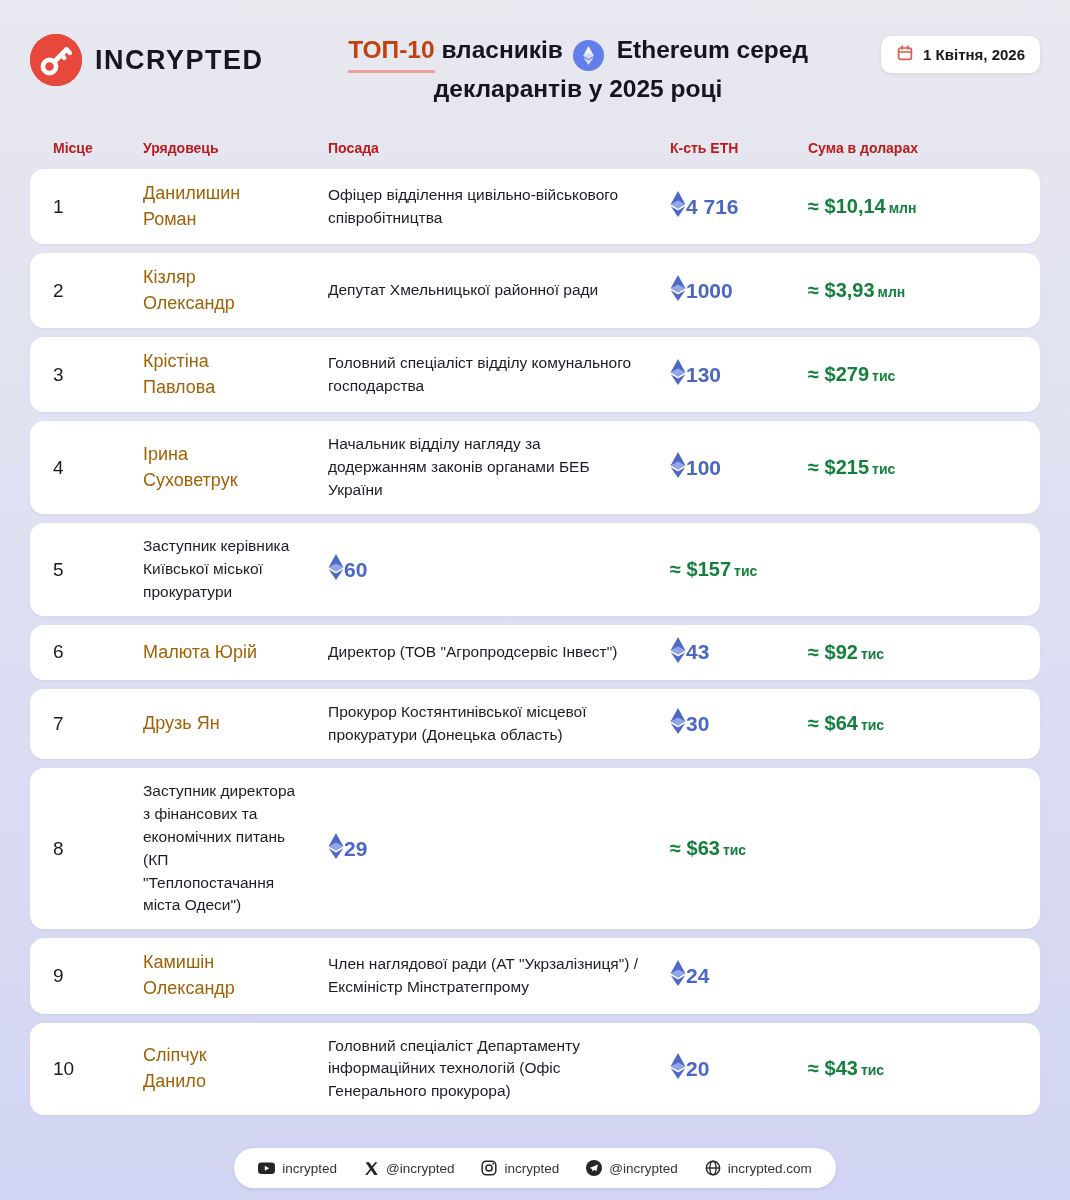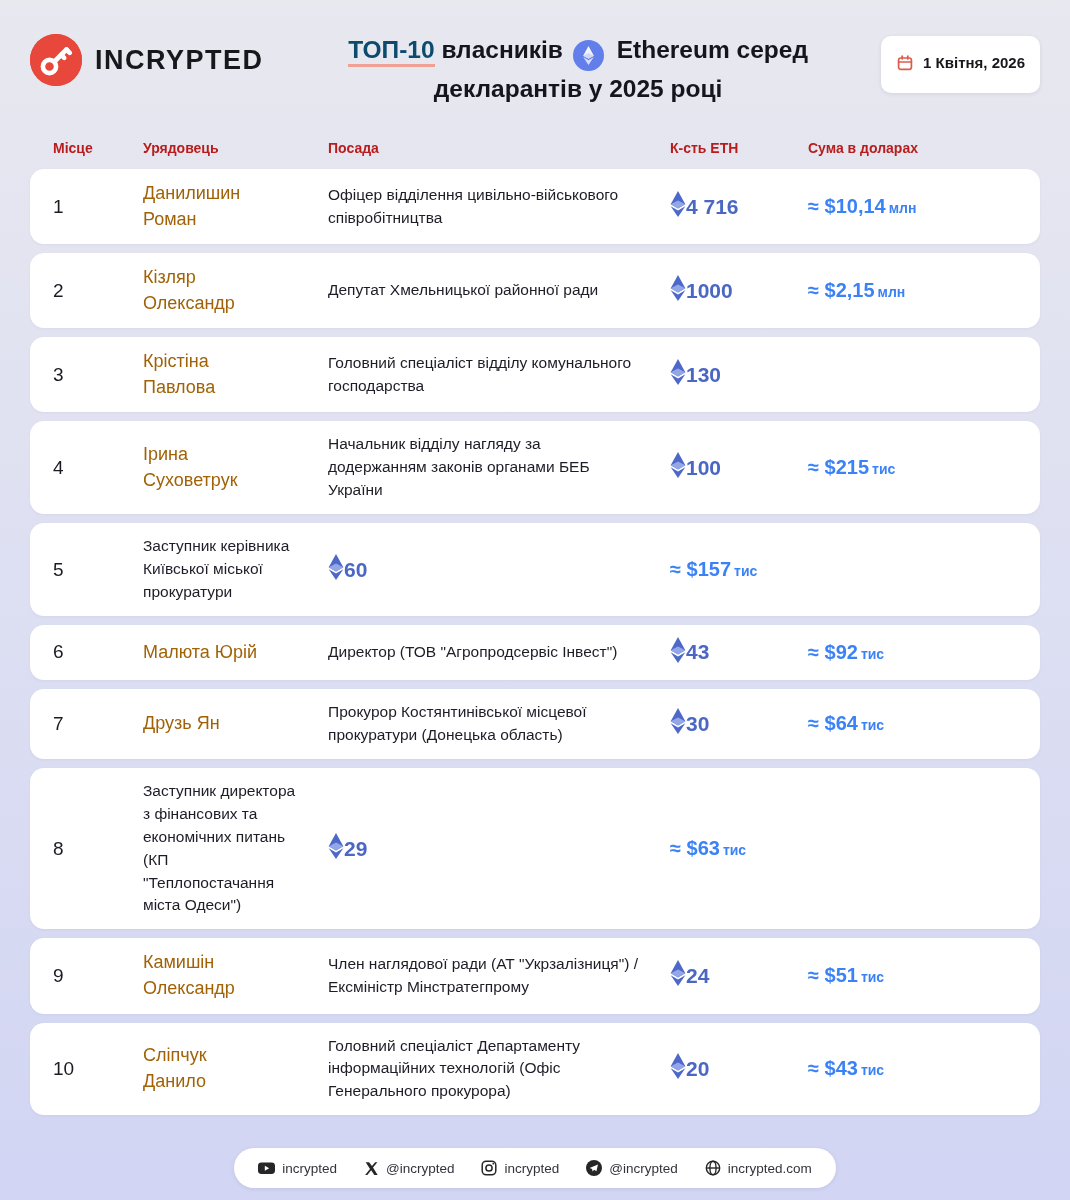--- a/index.html
+++ b/index.html
@@ -12,37 +12,37 @@
   }
   .page { width:1070px; height:1200px; padding:26px 30px 0; display:flex; flex-direction:column; }
 
   
   .top { display:flex; align-items:flex-start; }
   .logo-wrap { display:flex; align-items:center; gap:13px; padding-top:8px; min-width:245px; }
   .logo-circle { width:52px; height:52px; border-radius:50%; background:#e8473c;
     display:flex; align-items:center; justify-content:center; flex:0 0 auto; }
   .brand { font-size:27px; font-weight:800; letter-spacing:1.5px; color:#17171c; }
   .title { flex:1; text-align:center; font-size:24.5px; font-weight:700; line-height:35px; color:#15151f; padding-top:6px; }
-  .title .red { color:#0c4a6e; border-bottom:3px solid #f0a195; padding-bottom:1px; }
+  .title .red { color:#c2410c; border-bottom:3px solid #f0a195; padding-bottom:7px; }
   .eth-badge { display:inline-flex; width:31px; height:31px; border-radius:50%; background:#627eea;
     align-items:center; justify-content:center; vertical-align:-7px; margin:0 6px 0 10px; }
-  .date-badge { background:#ffffff; border-radius:10px; padding:18px 15px; display:flex; align-items:flex-start;
+  .date-badge { background:#ffffff; border-radius:10px; padding:8px 15px; display:flex; align-items:center;
     gap:9px; font-size:15px; font-weight:600; color:#17171c; margin-top:10px;
     box-shadow:0 1px 4px rgba(40,40,90,.10); flex:0 0 auto; }
 
   
   .grid-cols { display:grid; grid-template-columns:90px 185px 342px 138px 1fr; align-items:center; }
   .col-header { padding:0 0 0 23px; margin:34px 0 13px; font-size:14px; font-weight:600; color:#b91c1c; }
   .row-card { background:#ffffff; border-radius:14px; margin-bottom:9px;
     padding:12px 0 12px 23px; box-shadow:0 1px 3px rgba(50,50,100,.05); }
   .place { font-size:19px; color:#1b1b24; }
   .name { font-size:18px; font-weight:500; color:#a16207; line-height:1.42; max-width:120px; }
   .position { font-size:15.5px; color:#1d1d27; line-height:1.48; padding-right:30px; }
   .eth { display:flex; align-items:center; font-size:21px; font-weight:600; color:#4a67c4; }
-  .usd { font-size:20px; font-weight:700; color:#3b82f6; white-space:nowrap; }
+  .usd { font-size:20px; font-weight:700; color:#15803d; white-space:nowrap; }
   .usd .unit { font-size:14px; font-weight:700; margin-left:3px; }
 
   
   .footer-wrap { display:flex; justify-content:center; margin-top:24px; }
   .social-pill { background:#ffffff; border-radius:22px; padding:12px 24px; display:flex; gap:27px;
     align-items:center; box-shadow:0 1px 4px rgba(40,40,90,.10); }
   .social { display:flex; gap:7px; align-items:center; font-size:13.5px; font-weight:500; color:#33333c; cursor:pointer; }
   .social svg { display:block; }
 </style>
 </head>
@@ -124,36 +124,39 @@
       <div class="position">Депутат Хмельницької районної ради</div>
       <div class="eth">
         <span><svg width="16" height="26" viewBox="0 0 16 26">
           <polygon points="8,0 15.3,13.2 8,17.6 0.7,13.2" fill="#4d68c8"></polygon>
           <polygon points="8,19.6 15.3,15.2 8,26 0.7,15.2" fill="#4d68c8"></polygon>
           <polygon points="8,9.6 15.3,13.2 8,17.6 0.7,13.2" fill="#93a6e8"></polygon>
         </svg></span>
         <span>1000</span>
       </div>
       <div class="usd">
-        <span>≈ $2,15</span><span class="unit">млн</span>
+        <span>≈ $3,93</span><span class="unit">млн</span>
       </div>
     </div>
 
     <div class="grid-cols row-card">
       <div class="place">3</div>
       <div class="name">Крістіна Павлова</div>
       <div class="position">Головний спеціаліст відділу комунального господарства</div>
       <div class="eth">
         <span><svg width="16" height="26" viewBox="0 0 16 26">
           <polygon points="8,0 15.3,13.2 8,17.6 0.7,13.2" fill="#4d68c8"></polygon>
           <polygon points="8,19.6 15.3,15.2 8,26 0.7,15.2" fill="#4d68c8"></polygon>
           <polygon points="8,9.6 15.3,13.2 8,17.6 0.7,13.2" fill="#93a6e8"></polygon>
         </svg></span>
         <span>130</span>
       </div>
+      <div class="usd">
+        <span>≈ $279</span><span class="unit">тис</span>
+      </div>
     </div>
 
     <div class="grid-cols row-card">
       <div class="place">4</div>
       <div class="name">Ірина Суховетрук</div>
       <div class="position">Начальник відділу нагляду за додержанням законів органами БЕБ України</div>
       <div class="eth">
         <span><svg width="16" height="26" viewBox="0 0 16 26">
           <polygon points="8,0 15.3,13.2 8,17.6 0.7,13.2" fill="#4d68c8"></polygon>
           <polygon points="8,19.6 15.3,15.2 8,26 0.7,15.2" fill="#4d68c8"></polygon>
@@ -236,23 +239,20 @@
       <div class="place">9</div>
       <div class="name">Камишін Олександр</div>
       <div class="position">Член наглядової ради (АТ "Укрзалізниця") / Ексміністр Мінстратегпрому</div>
       <div class="eth">
         <span><svg width="16" height="26" viewBox="0 0 16 26">
           <polygon points="8,0 15.3,13.2 8,17.6 0.7,13.2" fill="#4d68c8"></polygon>
           <polygon points="8,19.6 15.3,15.2 8,26 0.7,15.2" fill="#4d68c8"></polygon>
           <polygon points="8,9.6 15.3,13.2 8,17.6 0.7,13.2" fill="#93a6e8"></polygon>
         </svg></span>
         <span>24</span>
-      </div>
-      <div class="usd">
-        <span>≈ $51</span><span class="unit">тис</span>
       </div>
     </div>
 
     <div class="grid-cols row-card">
       <div class="place">10</div>
       <div class="name">Сліпчук Данило</div>
       <div class="position">Головний спеціаліст Департаменту інформаційних технологій (Офіс Генерального прокурора)</div>
       <div class="eth">
         <span><svg width="16" height="26" viewBox="0 0 16 26">
           <polygon points="8,0 15.3,13.2 8,17.6 0.7,13.2" fill="#4d68c8"></polygon>

